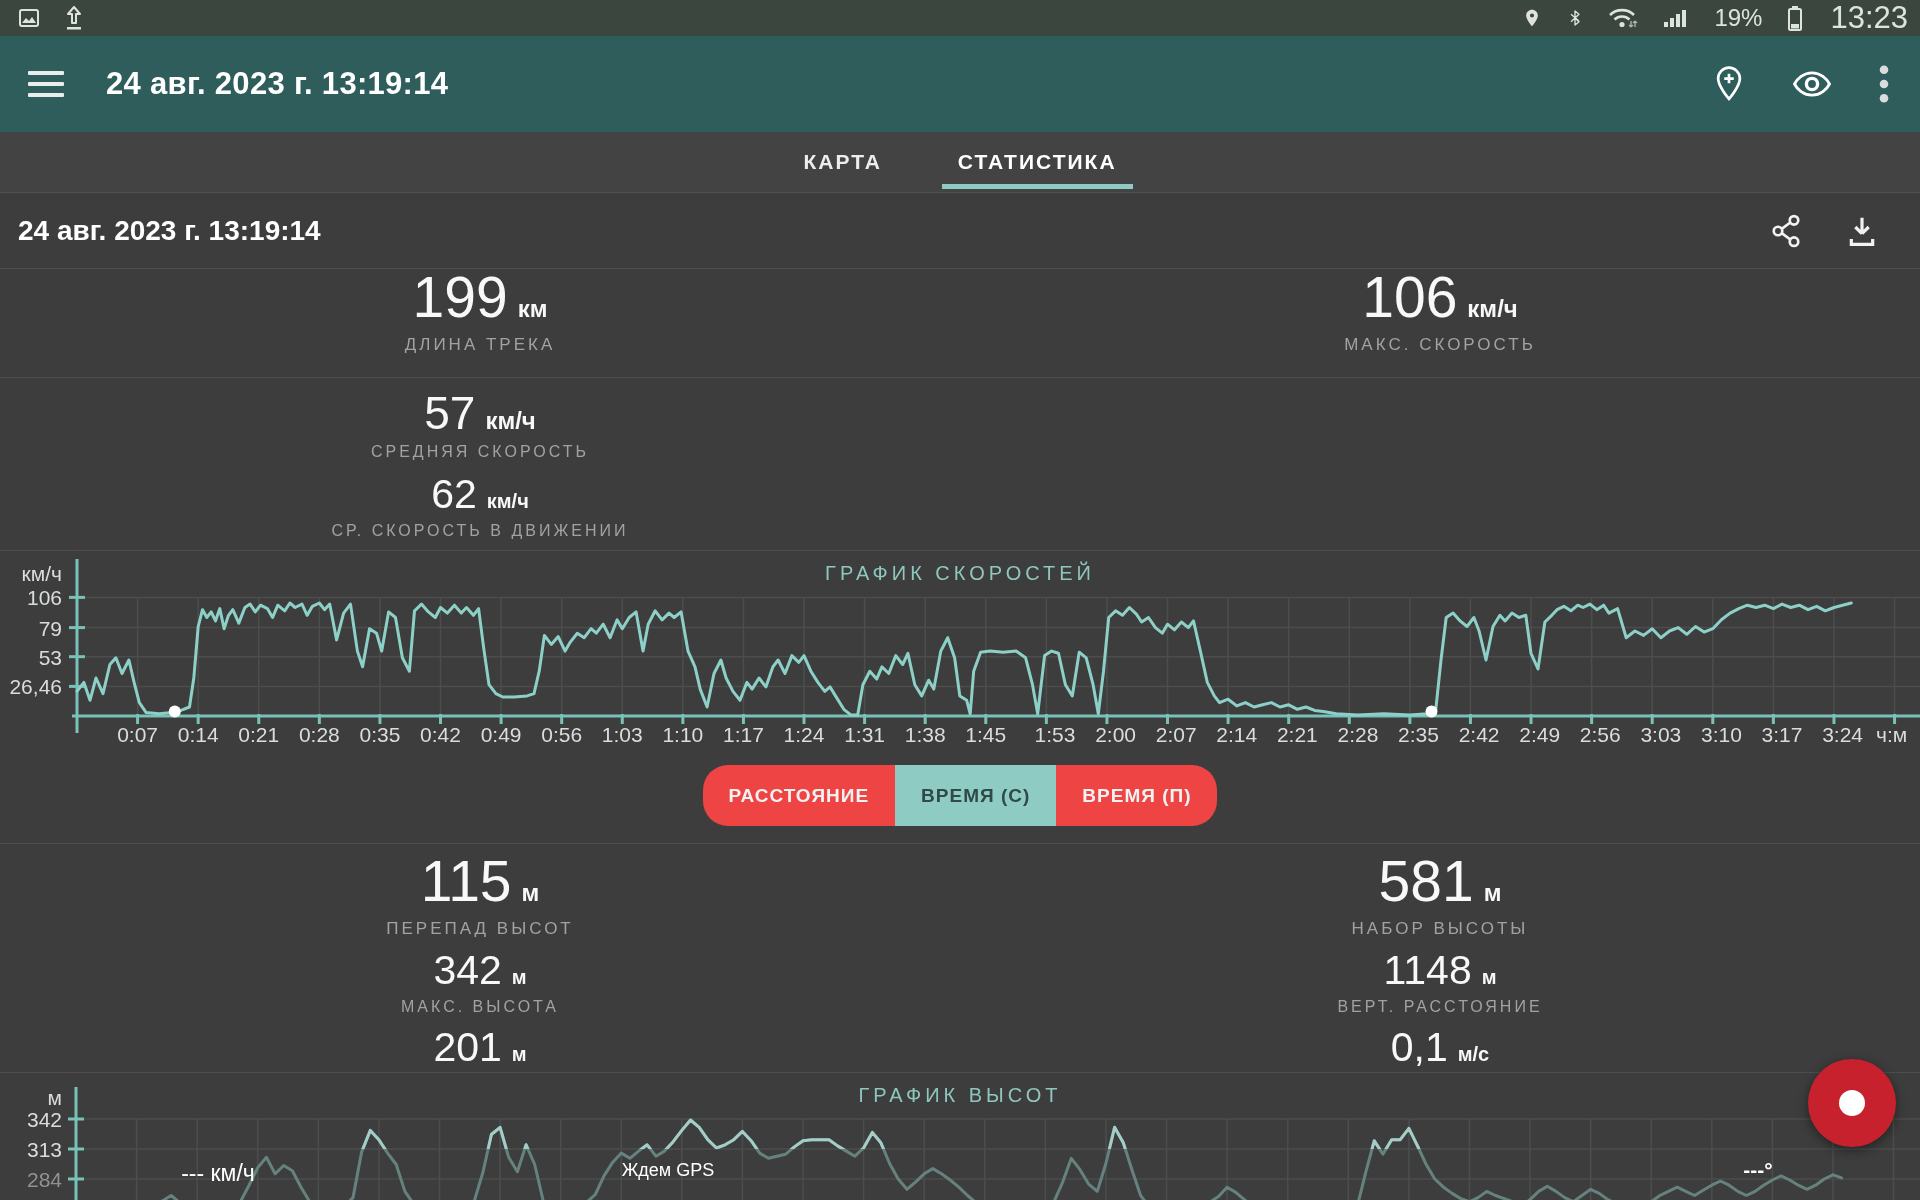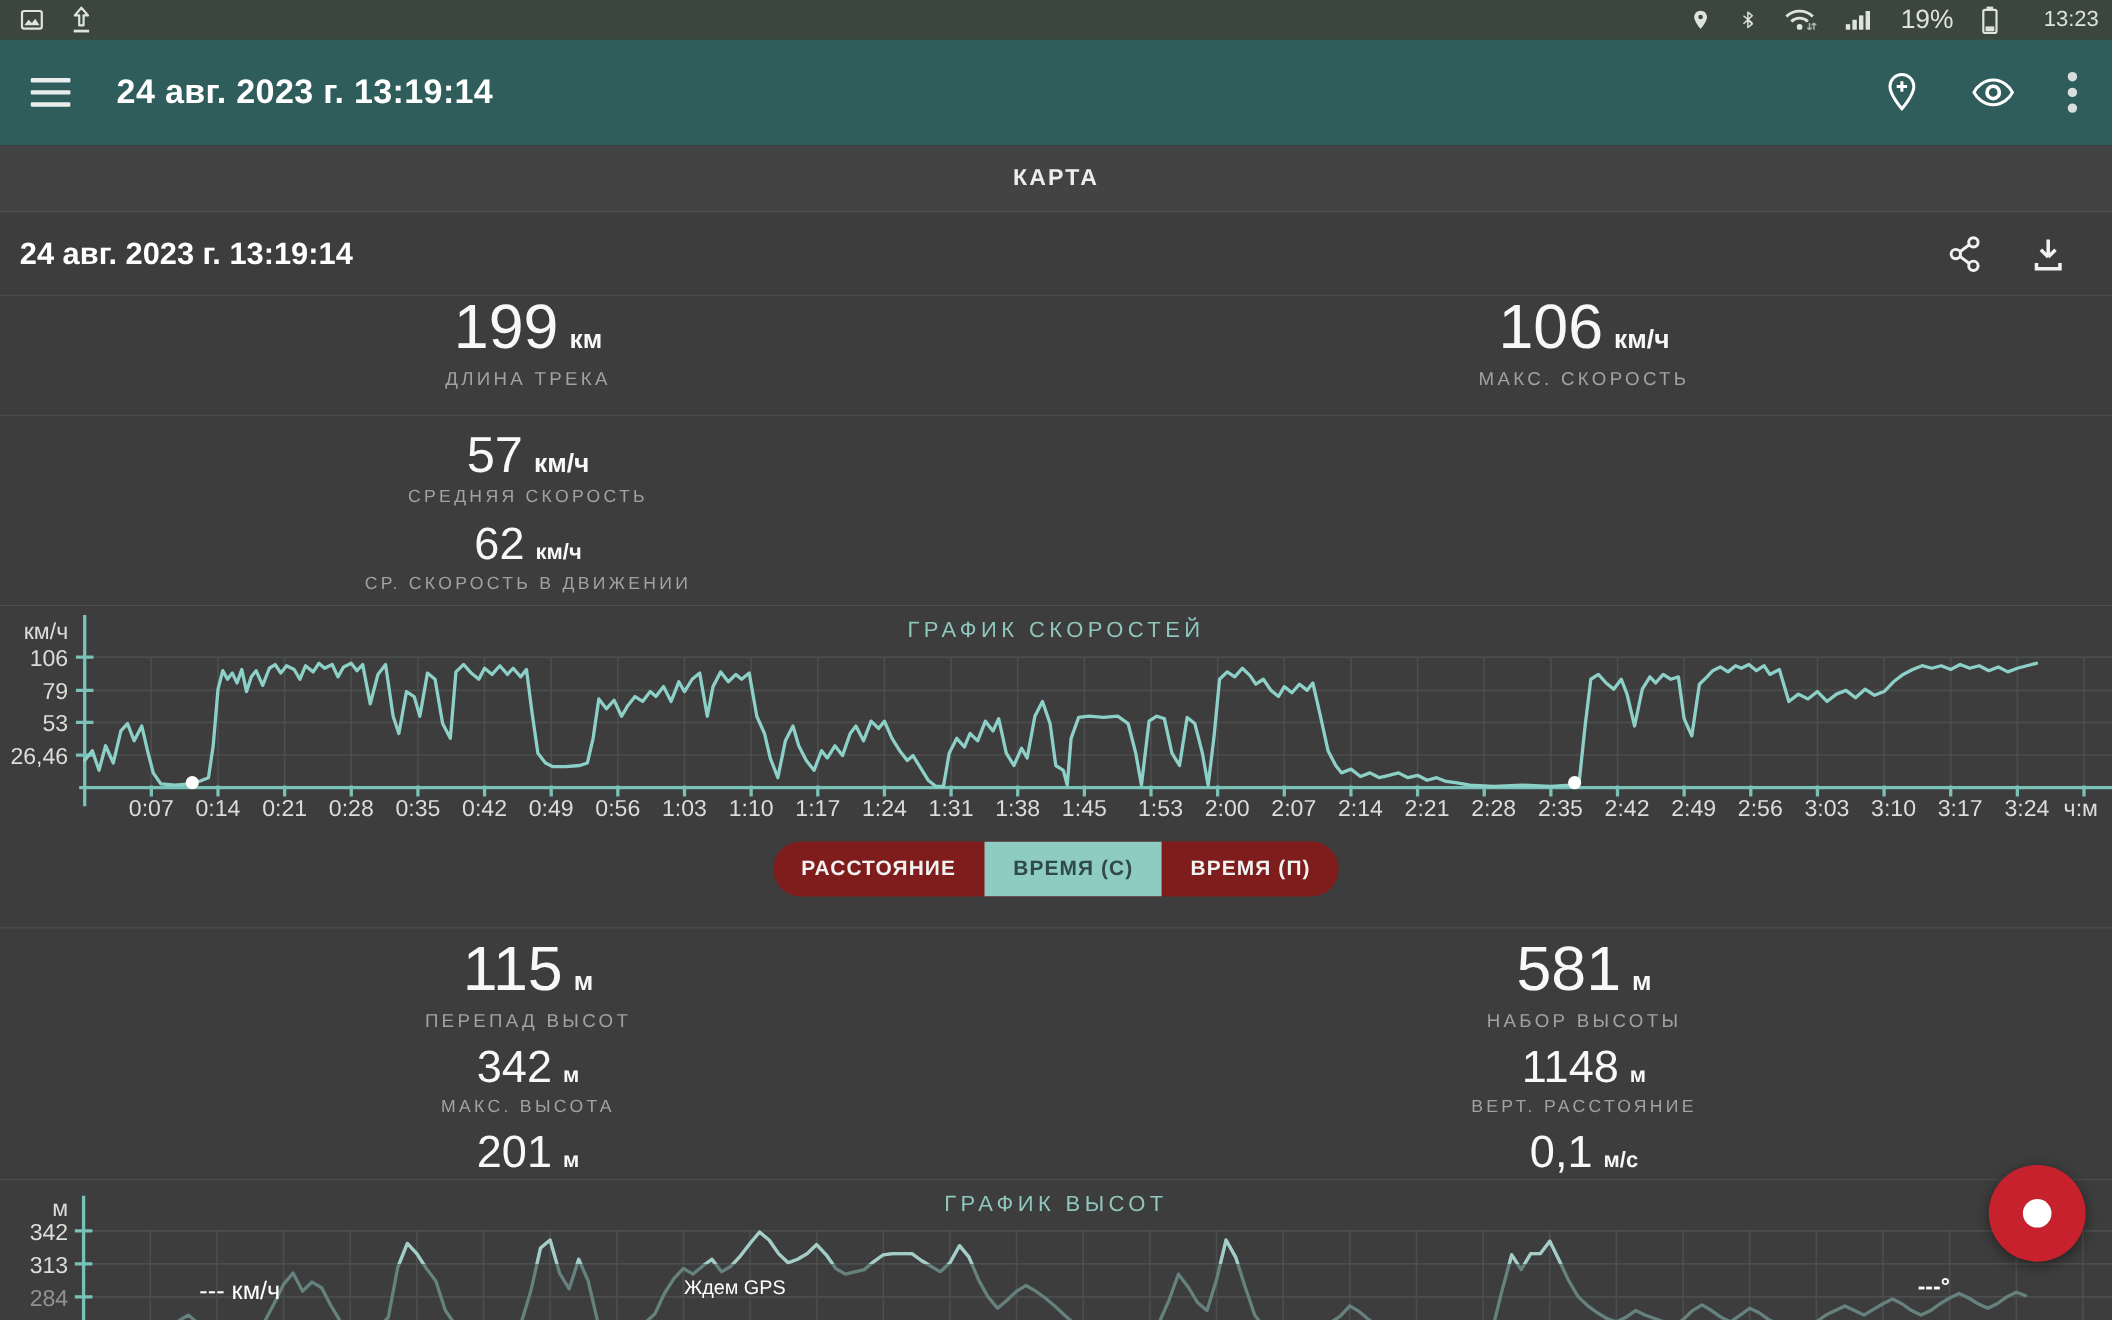--- a/index.html
+++ b/index.html
@@ -7,21 +7,21 @@
   #screen{position:relative;width:1920px;height:1200px;background:#3d3d3d}
   svg{display:block}
 
   
   .statbar{position:absolute;top:0;left:0;right:0;height:36px;background:#3b463f;
     display:flex;align-items:center;padding:0 12px 0 16px;box-sizing:border-box;color:#dfe3e0}
   .statbar .sp{flex:1}
   .sb-ico{margin-right:20px;display:flex;align-items:center}
   .sb-r{display:flex;align-items:center;gap:25px}
   .sb-txt{font-size:24px;line-height:36px}
-  .sb-time{font-size:20px;margin-left:16px}
+  .sb-time{font-size:31px;margin-left:2px}
 
   
   .appbar{position:absolute;top:36px;left:0;right:0;height:96px;background:#2f5d5c;
     display:flex;align-items:center;padding:0 30px 0 28px;box-sizing:border-box;color:#fff}
   .burger{width:36px;height:26px;display:flex;flex-direction:column;justify-content:space-between;cursor:pointer}
   .burger i{display:block;height:4px;background:#e9eeec;border-radius:1px}
   .appbar-title{font-size:31px;font-weight:bold;margin-left:42px;letter-spacing:.3px}
   .appbar-actions{margin-left:auto;display:flex;align-items:center;gap:46px}
   .abtn{display:flex;align-items:center;justify-content:center;cursor:pointer}
 
@@ -72,21 +72,21 @@
   .grid{stroke:#4b4e4d;stroke-width:1.5}
   .axis{stroke:#79c2ba;stroke-width:3}
   .line1{fill:none;stroke:#8dd0c7;stroke-width:3;stroke-linejoin:round;stroke-linecap:round}
   .line2{fill:none;stroke:#66827e;stroke-width:3;stroke-linejoin:round;stroke-linecap:round}
   .line2h{fill:none;stroke:#a3cdc6;stroke-width:3;stroke-linejoin:round;stroke-linecap:round}
   .chart-sec text{fill:#d9dddb;font-size:21px;font-family:"Liberation Sans","DejaVu Sans",sans-serif}
   text.dim{fill:#8f9391}
 
   
   .toggles{position:absolute;top:765px;left:0;right:0;display:flex;justify-content:center}
-  .pill{display:flex;border-radius:25px;overflow:hidden;background:#7f1d1d;height:50px}
+  .pill{display:flex;border-radius:25px;overflow:hidden;background:#ef4444;height:61px}
   .opt{display:flex;align-items:center;padding:0 26px;font-size:19px;font-weight:bold;
     color:#f2f2f2;letter-spacing:1px;cursor:pointer}
   .opt.active{background:#8ecbc2;color:#304a48}
 
   
   .ovl{position:absolute;color:#fff;z-index:5;text-align:center}
   #ovl-speed{left:128px;top:1160px;width:180px;font-size:23px}
   #ovl-gps{left:573px;top:1160px;width:190px;font-size:18px}
   #ovl-bearing{left:1718px;top:1158px;width:80px;font-size:21px;font-weight:bold}
   .fab{position:absolute;left:1808px;top:1059px;width:88px;height:88px;border-radius:50%;
@@ -179,20 +179,23 @@
             <circle cx="4" cy="14" r="3" fill="#d9dedd"></circle>
             <circle cx="4" cy="24" r="3" fill="#d9dedd"></circle>
           </svg>
       </span>
     </span>
   </div>
 
   <div class="tabbar">
     <div class="tab">
         <span>КАРТА</span>
+      </div>
+    <div class="tab active">
+        <span>СТАТИСТИКА</span>
       </div>
   </div>
 
   <div class="trackhead">
     <span class="trackhead-title">24 авг. 2023 г. 13:19:14</span>
     <span class="trackhead-actions">
       <span class="abtn">
         <svg width="32" height="36" viewBox="0 0 24 26">
             <circle cx="18" cy="5" r="3.2" fill="none" stroke="#f2f2f2" stroke-width="2"></circle>
             <circle cx="6" cy="13" r="3.2" fill="none" stroke="#f2f2f2" stroke-width="2"></circle>

